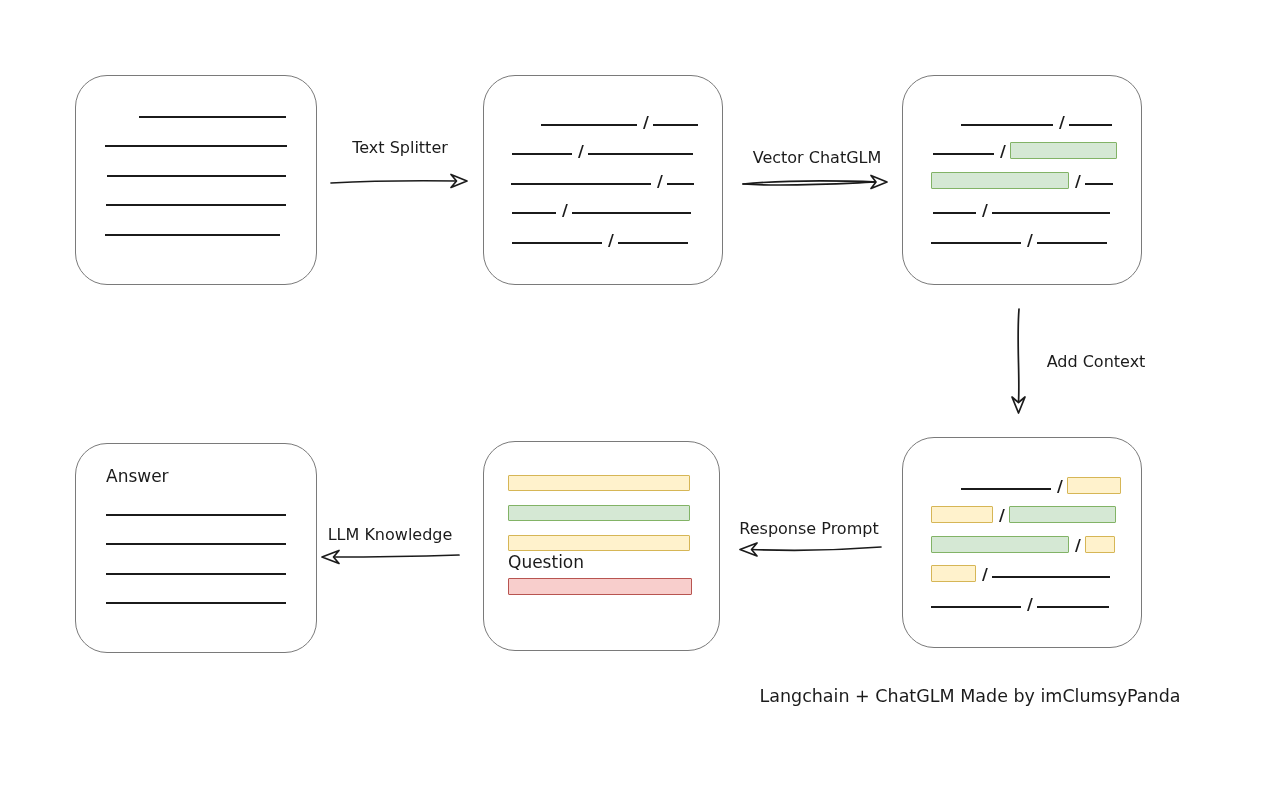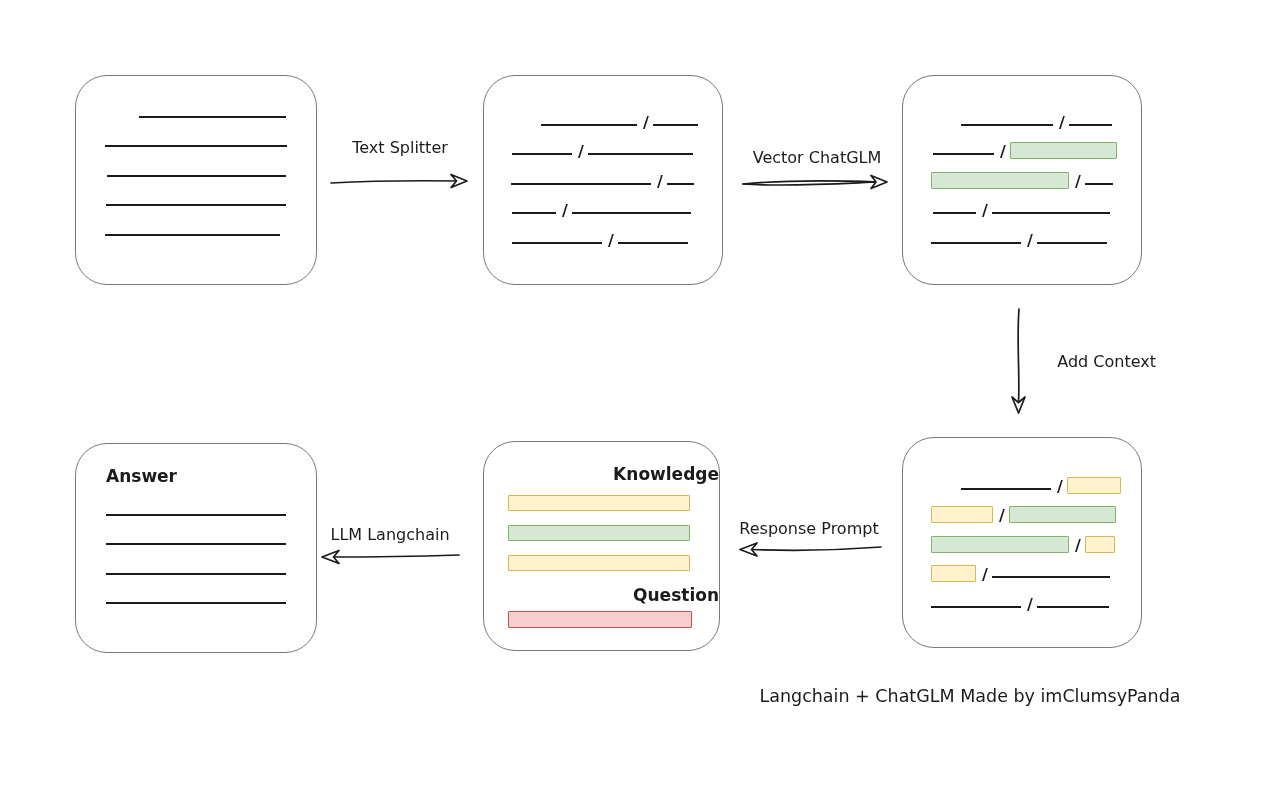--- a/index.html
+++ b/index.html
@@ -8,21 +8,21 @@
   .box{position:absolute;border:1.4px solid var(--box-border,#7a7a7a);border-radius:32px;
        background:#fff;box-sizing:border-box;}
   .rows{position:absolute;left:0;top:0;right:0;}
   .seg-row{display:flex;align-items:flex-end;height:29.5px;}
   .seg-line{height:0;border-bottom:2px solid var(--ink,#1b1b1b);margin-bottom:3px;flex:none;}
   .seg-slash{font-size:16px;font-weight:600;line-height:13px;margin:0 4px 0 6px;flex:none;}
   .seg-bar{height:17px;margin-bottom:-1px;border:1.4px solid;box-sizing:border-box;
            border-radius:1px;flex:none;}
   .seg-bar.green{background:var(--green-fill);border-color:var(--green-stroke);}
   .seg-bar.yellow{background:var(--yellow-fill);border-color:var(--yellow-stroke);}
-  .box-label{font-size:17px;font-weight:700;text-align:right;}
+  .box-label{font-size:17px;font-weight:400;}
   .kwrap{padding:22px 0 0 24px;}
   .kbars{display:flex;flex-direction:column;gap:14px;}
   .kbar{box-sizing:border-box;border:1.4px solid;border-radius:1px;}
   .kbar.yellow{background:var(--yellow-fill);border-color:var(--yellow-stroke);}
   .kbar.green{background:var(--green-fill);border-color:var(--green-stroke);}
   .kbar.red{background:var(--red-fill);border-color:var(--red-stroke);}
   .arrow-label{position:absolute;font-size:16px;text-align:center;white-space:nowrap;}
   .arrow-svg{position:absolute;overflow:visible;}
   .arrow-svg path{stroke:var(--ink,#1b1b1b);stroke-width:1.7;fill:none;stroke-linecap:round;stroke-linejoin:round;}
   .arrow-svg path.head{fill:#ffffff;}
@@ -138,27 +138,26 @@
         <div class="seg-row" style="padding-left: 28px;">
           <span class="seg-line" style="width: 90px;"></span>
           <span class="seg-slash">/</span>
           <span class="seg-line" style="width: 72px;"></span>
         </div>
       </div>
   </div>
 
   <div class="box" style="left:483px;top:441px;width:237px;height:210px">
     <div class="kwrap">
-      <div class="box-label">Knowledge</div>
       <div class="kbars" style="margin-top:11px">
           <div class="kbar yellow" style="width: 182px; height: 16px;"></div>
           <div class="kbar green" style="width: 182px; height: 16px;"></div>
           <div class="kbar yellow" style="width: 182px; height: 16px;"></div>
         </div>
-      <div class="box-label" style="margin-top:14px">Question</div>
+      <div class="box-label" style="margin-top:1px">Question</div>
       <div class="kbars" style="margin-top:6px">
           <div class="kbar red" style="width: 184px; height: 17px;"></div>
         </div>
     </div>
   </div>
 
   <div class="box" style="left:75px;top:443px;width:242px;height:210px">
     <div class="box-label" style="position:absolute;left:30px;top:22px">Answer</div>
     <div class="rows" style="padding-top:45px">
         <div class="seg-row" style="padding-left: 30px;">
@@ -182,33 +181,33 @@
     <path class="head" d="M139 11 L123 4.5 L128.5 11 L123 17.5 Z"></path>
   </svg>
 
   <div class="arrow-label" style="left:744px;top:148px;width:146px">Vector ChatGLM</div>
   <svg class="arrow-svg" style="left:740px;top:172px" width="150" height="22" viewBox="0 0 150 22">
     <path d="M3 12 C50 7.5 110 9 138 10"></path>
     <path d="M3 12 C50 15 110 11 138 10"></path>
     <path class="head" d="M147 10 L131 3.5 L136 10 L131 16.5 Z"></path>
   </svg>
 
-  <div class="arrow-label" style="left:1036px;top:352px;width:120px;text-align:right">Add Context</div>
+  <div class="arrow-label" style="left:1036px;top:352px;width:120px;text-align:center">Add Context</div>
   <svg class="arrow-svg" style="left:1006px;top:306px" width="26" height="112" viewBox="0 0 26 112">
     <path d="M13 3 C10.5 35 14 70 12.5 96"></path>
     <path class="head" d="M12.5 107 L6 91 L12.5 96.5 L19 91 Z"></path>
   </svg>
 
   <div class="arrow-label" style="left:736px;top:519px;width:146px">Response Prompt</div>
   <svg class="arrow-svg" style="left:736px;top:538px" width="148" height="22" viewBox="0 0 148 22">
     <path d="M145 9 Q80 14 15 11.5"></path>
     <path class="head" d="M4 11.5 L21 5 L15.5 11.5 L21 18 Z"></path>
   </svg>
 
-  <div class="arrow-label" style="left:324px;top:525px;width:132px">LLM Langchain</div>
+  <div class="arrow-label" style="left:324px;top:525px;width:132px">LLM Knowledge</div>
   <svg class="arrow-svg" style="left:318px;top:545px" width="144" height="22" viewBox="0 0 144 22">
     <path d="M141 10 Q75 12 15 12"></path>
     <path class="head" d="M4 12 L21 5.5 L15.5 12 L21 18.5 Z"></path>
   </svg>
 
   <div class="caption" style="left:758px;top:686px;width:424px">Langchain + ChatGLM Made by imClumsyPanda</div>
 
 </div>
 
 </body></html>

